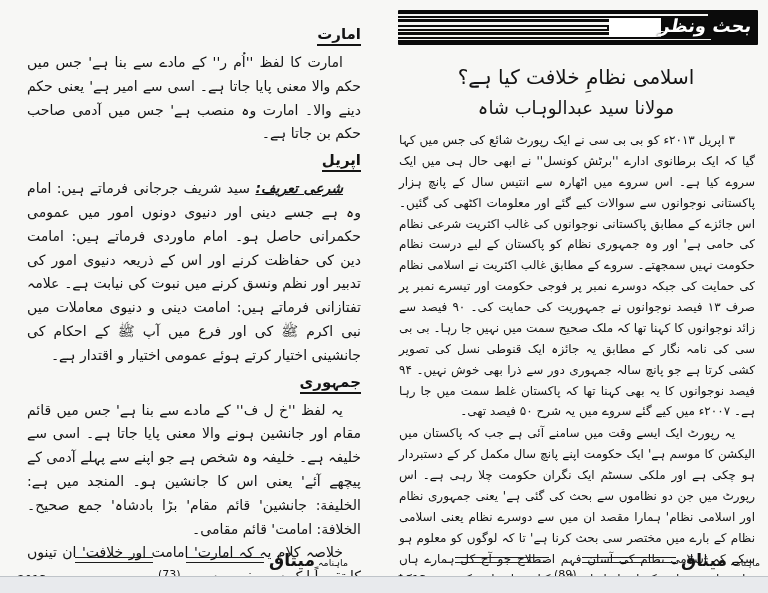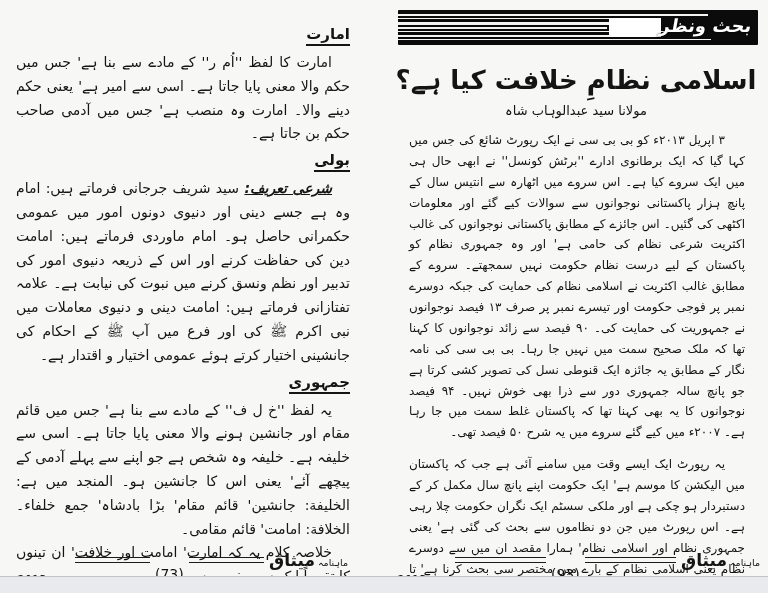--- a/index.html
+++ b/index.html
@@ -25,32 +25,32 @@
   .st5{top:21px;height:1px;width:79%;}
   .st6{top:25px;height:2px;width:67%;}
   .st7{top:29px;height:1px;width:87%;}
   .banner .gap{position:absolute;top:8px;right:27%;width:52px;height:19px;background:#ffffff;}
   .banner-title{
     position:absolute;top:5px;right:6px;color:#ffffff;
     font-size:18px;font-weight:bold;transform:skewX(-10deg);
     text-shadow:0 0 2px #000;letter-spacing:1px;
   }
   .article-title{
-    text-align:center;font-size:26px;font-weight:bold;
+    text-align:center;font-size:20px;font-weight:normal;
     margin:20px 0 8px 0;letter-spacing:-0.5px;
   }
-  .article-author{text-align:center;font-size:13px;margin:0 0 12px 0;}
+  .article-author{text-align:center;font-size:18px;margin:0 0 12px 0;}
   .body-text{margin:0 6px 0 8px;}
   .body-text p{
-    margin:11px;font-size:12px;line-height:1.74;
+    margin:1px;font-size:12px;line-height:1.74;
     text-align:justify;text-indent:20px;
   }
 
   
-  .page-left{left:12px;top:20px;width:342px;height:548px;}
+  .page-left{left:23px;top:20px;width:342px;height:548px;}
   .page-left .body-text{margin:0 4px 0 4px;}
   .sec-heading{
     display:inline-block;font-size:15px;font-weight:bold;
     border-bottom:2px solid #141414;padding-bottom:1px;
     margin:5px 0 5px 0;
   }
   .page-left p{
     margin:0;font-size:14px;line-height:1.7;
     text-align:justify;text-indent:18px;
   }
@@ -60,21 +60,21 @@
   .page-footer{
     position:absolute;top:550px;height:20px;
     display:flex;align-items:center;direction:rtl;gap:5px;
   }
   .pf-right{left:392px;width:368px;}
   .pf-left{left:12px;width:336px;}
   .mag-block{white-space:nowrap;display:flex;align-items:baseline;gap:3px;}
   .mag-label{font-size:9.5px;}
   .mag-name{font-size:17px;font-weight:bold;}
   .rule{flex:1;height:4px;border-top:1.6px solid #1c1c1c;border-bottom:1.6px solid #1c1c1c;}
-  .pg-num{font-size:14px;direction:ltr;unicode-bidi:embed;margin-top:28px;}
+  .pg-num{font-size:11px;direction:ltr;unicode-bidi:embed;margin-top:28px;}
   .pf-date{font-size:11.5px;white-space:nowrap;margin-top:40px;}
 
   
   .scan-edge{
     position:absolute;left:0;top:576px;width:768px;height:17px;
     background:#e8eaed;border-top:1px solid #bfc4c9;
   }
 </style>
 </head>
 <body>
@@ -105,42 +105,42 @@
 
 <div class="page page-left">
   <div class="body-text">
 
     <div>
       <span class="sec-heading">امارت</span>
       <p>امارت کا لفظ ''اُم ر'' کے مادے سے بنا ہے' جس میں حکم والا معنی پایا جاتا ہے۔ اسی سے امیر ہے' یعنی حکم دینے والا۔ امارت وہ منصب ہے' جس میں آدمی صاحب حکم بن جاتا ہے۔</p>
     </div>
 
     <div>
-      <span class="sec-heading">بولی</span>
+      <span class="sec-heading">اپریل</span>
       <p><span class="underlined-lead">شرعی تعریف:</span> <span>سید شریف جرجانی فرماتے ہیں: امام وہ ہے جسے دینی اور دنیوی دونوں امور میں عمومی حکمرانی حاصل ہو۔ امام ماوردی فرماتے ہیں: امامت دین کی حفاظت کرنے اور اس کے ذریعہ دنیوی امور کی تدبیر اور نظم ونسق کرنے میں نبوت کی نیابت ہے۔ علامہ تفتازانی فرماتے ہیں: امامت دینی و دنیوی معاملات میں نبی اکرم ﷺ کی اور فرع میں آپ ﷺ کے احکام کی جانشینی اختیار کرتے ہوئے عمومی اختیار و اقتدار ہے۔</span></p>
     </div>
 
     <div>
       <span class="sec-heading">جمہوری</span>
-      <p>یہ لفظ ''خ ل ف'' کے مادے سے بنا ہے' جس میں قائم مقام اور جانشین ہونے والا معنی پایا جاتا ہے۔ اسی سے خلیفہ ہے۔ خلیفہ وہ شخص ہے جو اپنے سے پہلے آدمی کے پیچھے آئے' یعنی اس کا جانشین ہو۔ المنجد میں ہے: الخلیفة: جانشین' قائم مقام' بڑا بادشاہ' جمع خلفاء۔ الخلافة: امامت' قائم مقامی۔</p>
+      <p>یہ لفظ ''خ ل ف'' کے مادے سے بنا ہے' جس میں قائم مقام اور جانشین ہونے والا معنی پایا جاتا ہے۔ اسی سے خلیفہ ہے۔ خلیفہ وہ شخص ہے جو اپنے سے پہلے آدمی کے پیچھے آئے' یعنی اس کا جانشین ہو۔ المنجد میں ہے: الخلیفة: جانشین' قائم مقام' بڑا بادشاہ' جمع صحیح۔ الخلافة: امامت' قائم مقامی۔</p>
       <p>خلاصہ کلام یہ کہ امارت' امامت اور خلافت' ان تینوں کا تقریباً ایک ہی مفہوم ہے۔</p>
       <p><span class="underlined-lead">شرعی تعریف:</span> <span>خلافت کی شرعی تعریف کرتے ہوئے علامہ نسفی فرماتے ہیں: نیابة عن الرسول علیه السلام فی اقامة الدین بحیث یجب علی کافة الامم الاتباع ''دین کے قائم کرنے میں رسول اللہ ﷺ کی جانشینی' اس طرح کہ تمام اقوام پر خلیفہ کی اتباع فرض ہے۔''</span></p>
       
     </div>
 
   </div>
 </div>
 
 <div class="page-footer pf-right">
   <span class="mag-block">
     <span class="mag-label">ماہنامہ</span>
     <span class="mag-name">میثاق</span>
   </span>
   <span class="rule"></span>
-  <span class="pg-num">(93)</span>
+  <span class="pg-num">(89)</span>
   <span class="rule"></span>
   <span class="pf-date">مئی 2013ء</span>
 </div>
 
 <div class="page-footer pf-left">
   <span class="mag-block">
     <span class="mag-label">ماہنامہ</span>
     <span class="mag-name">میثاق</span>
   </span>
   <span class="rule"></span>

